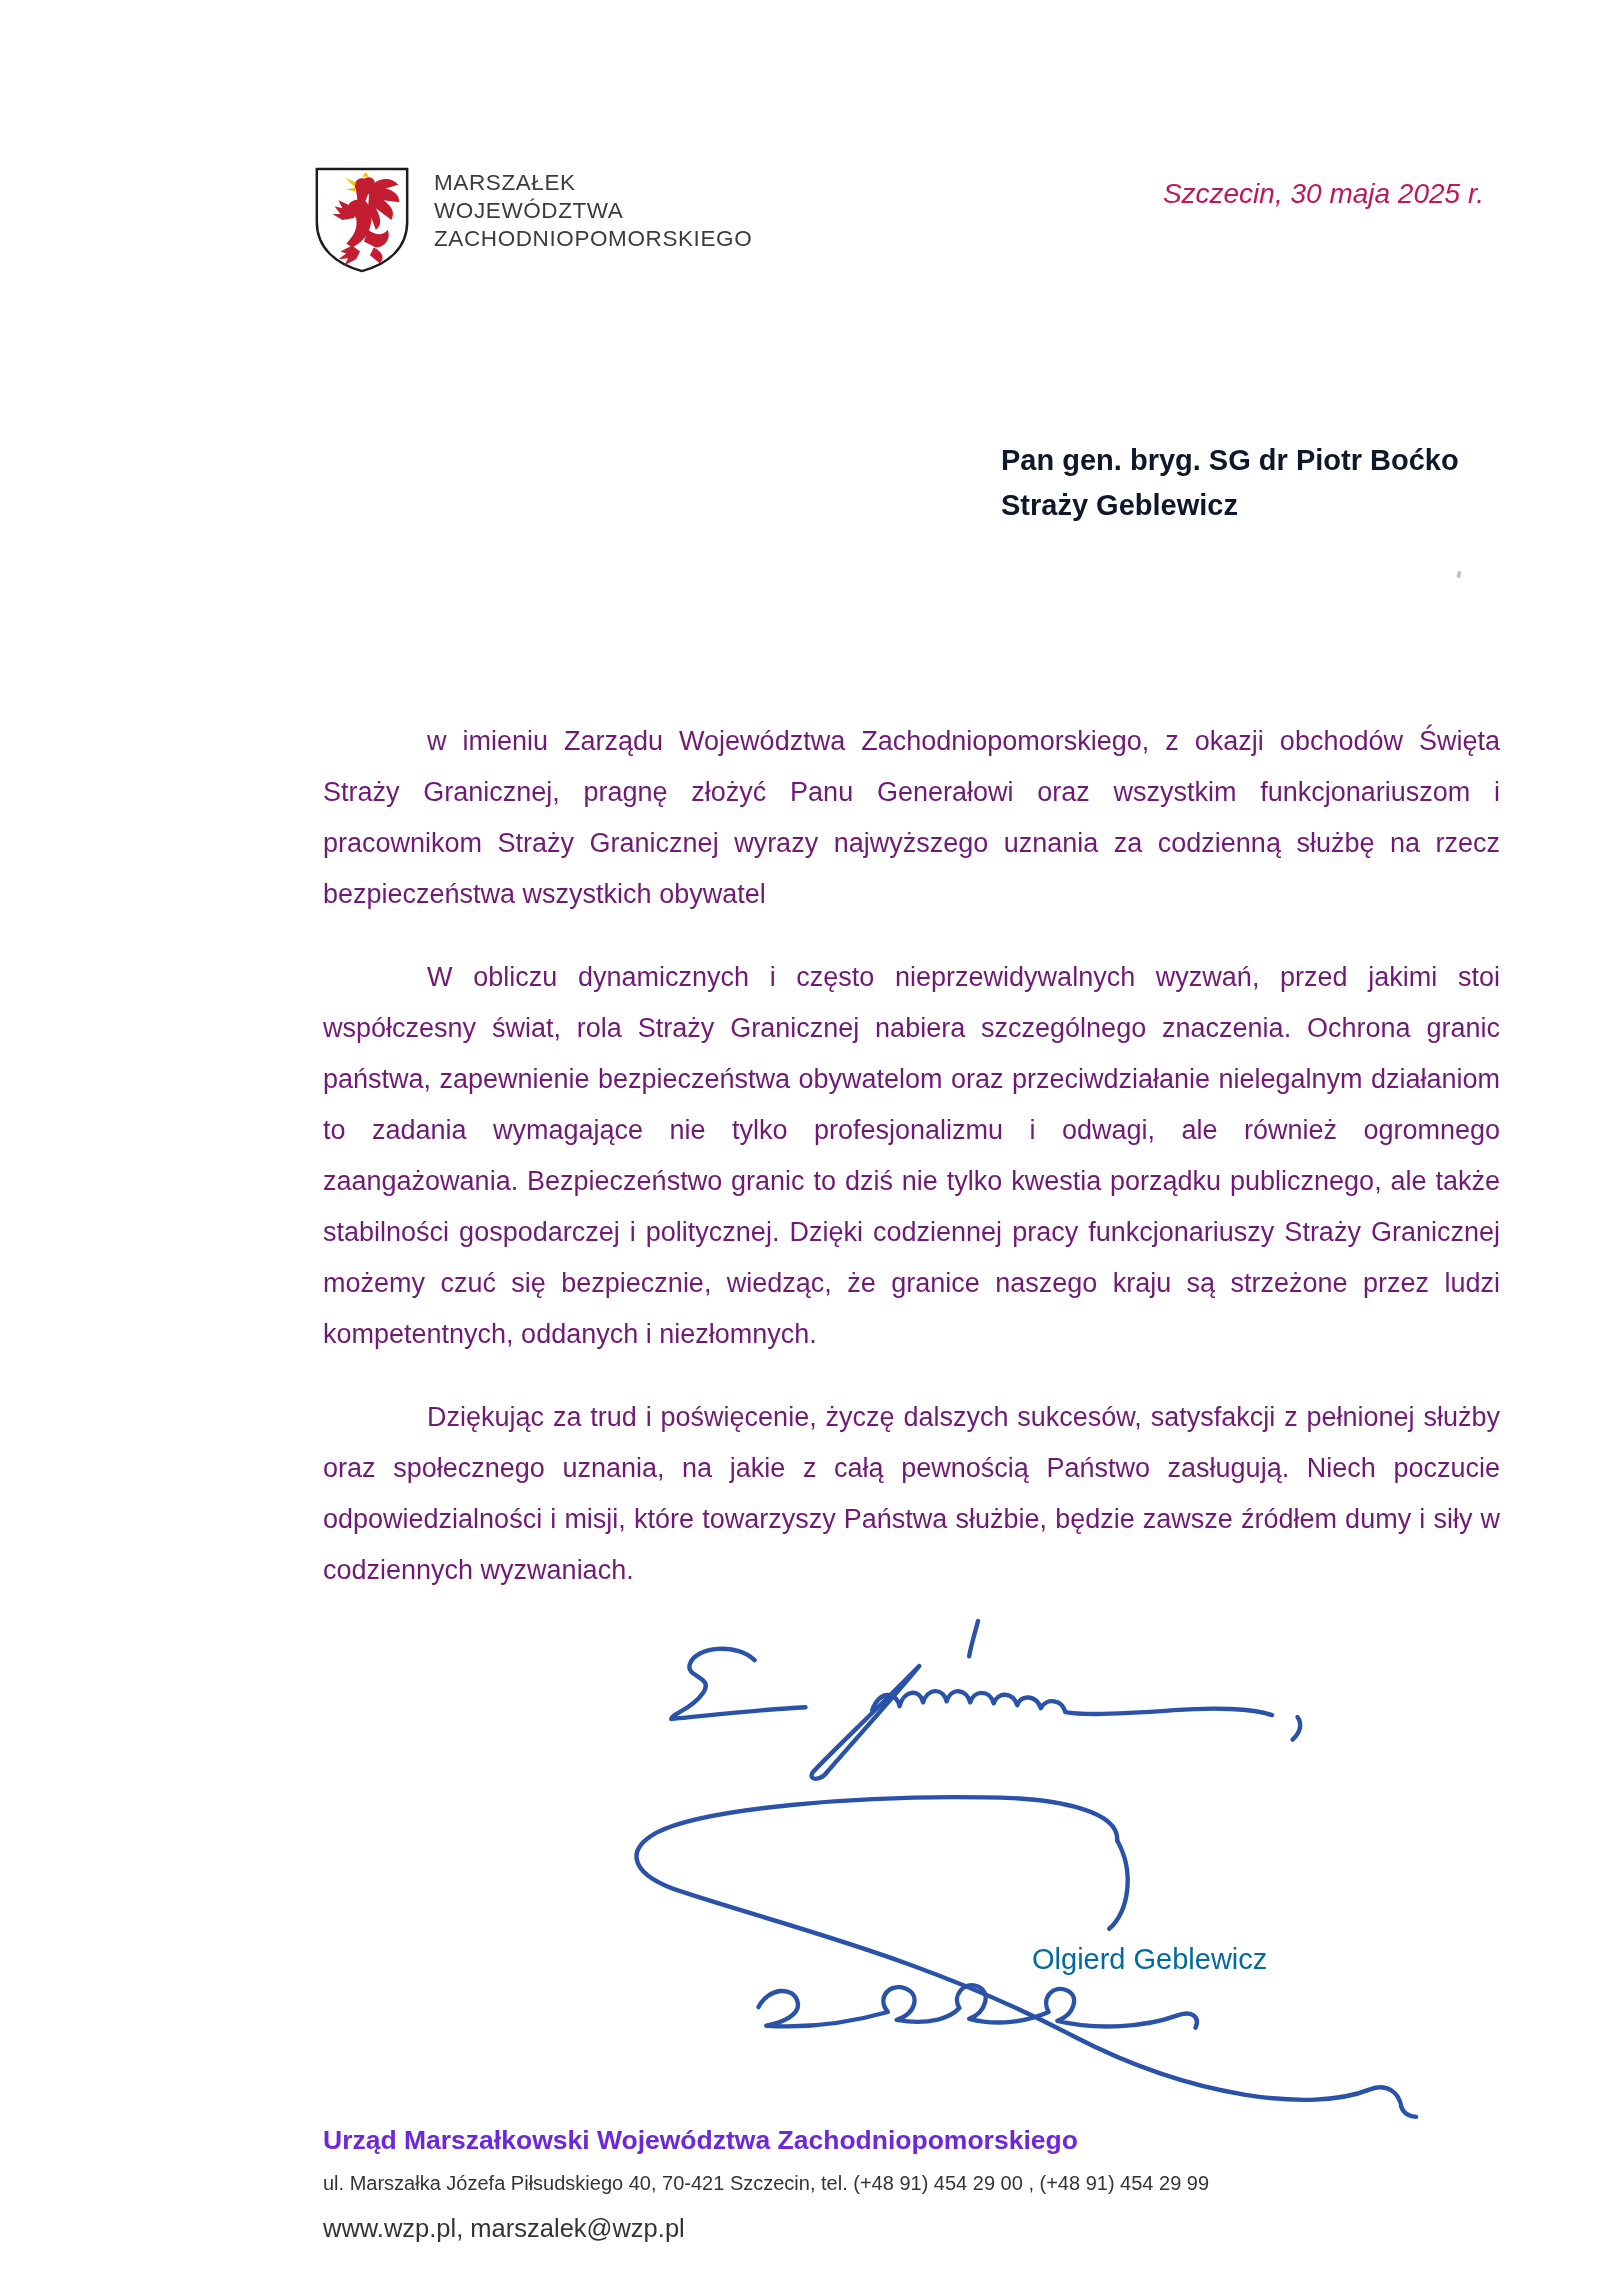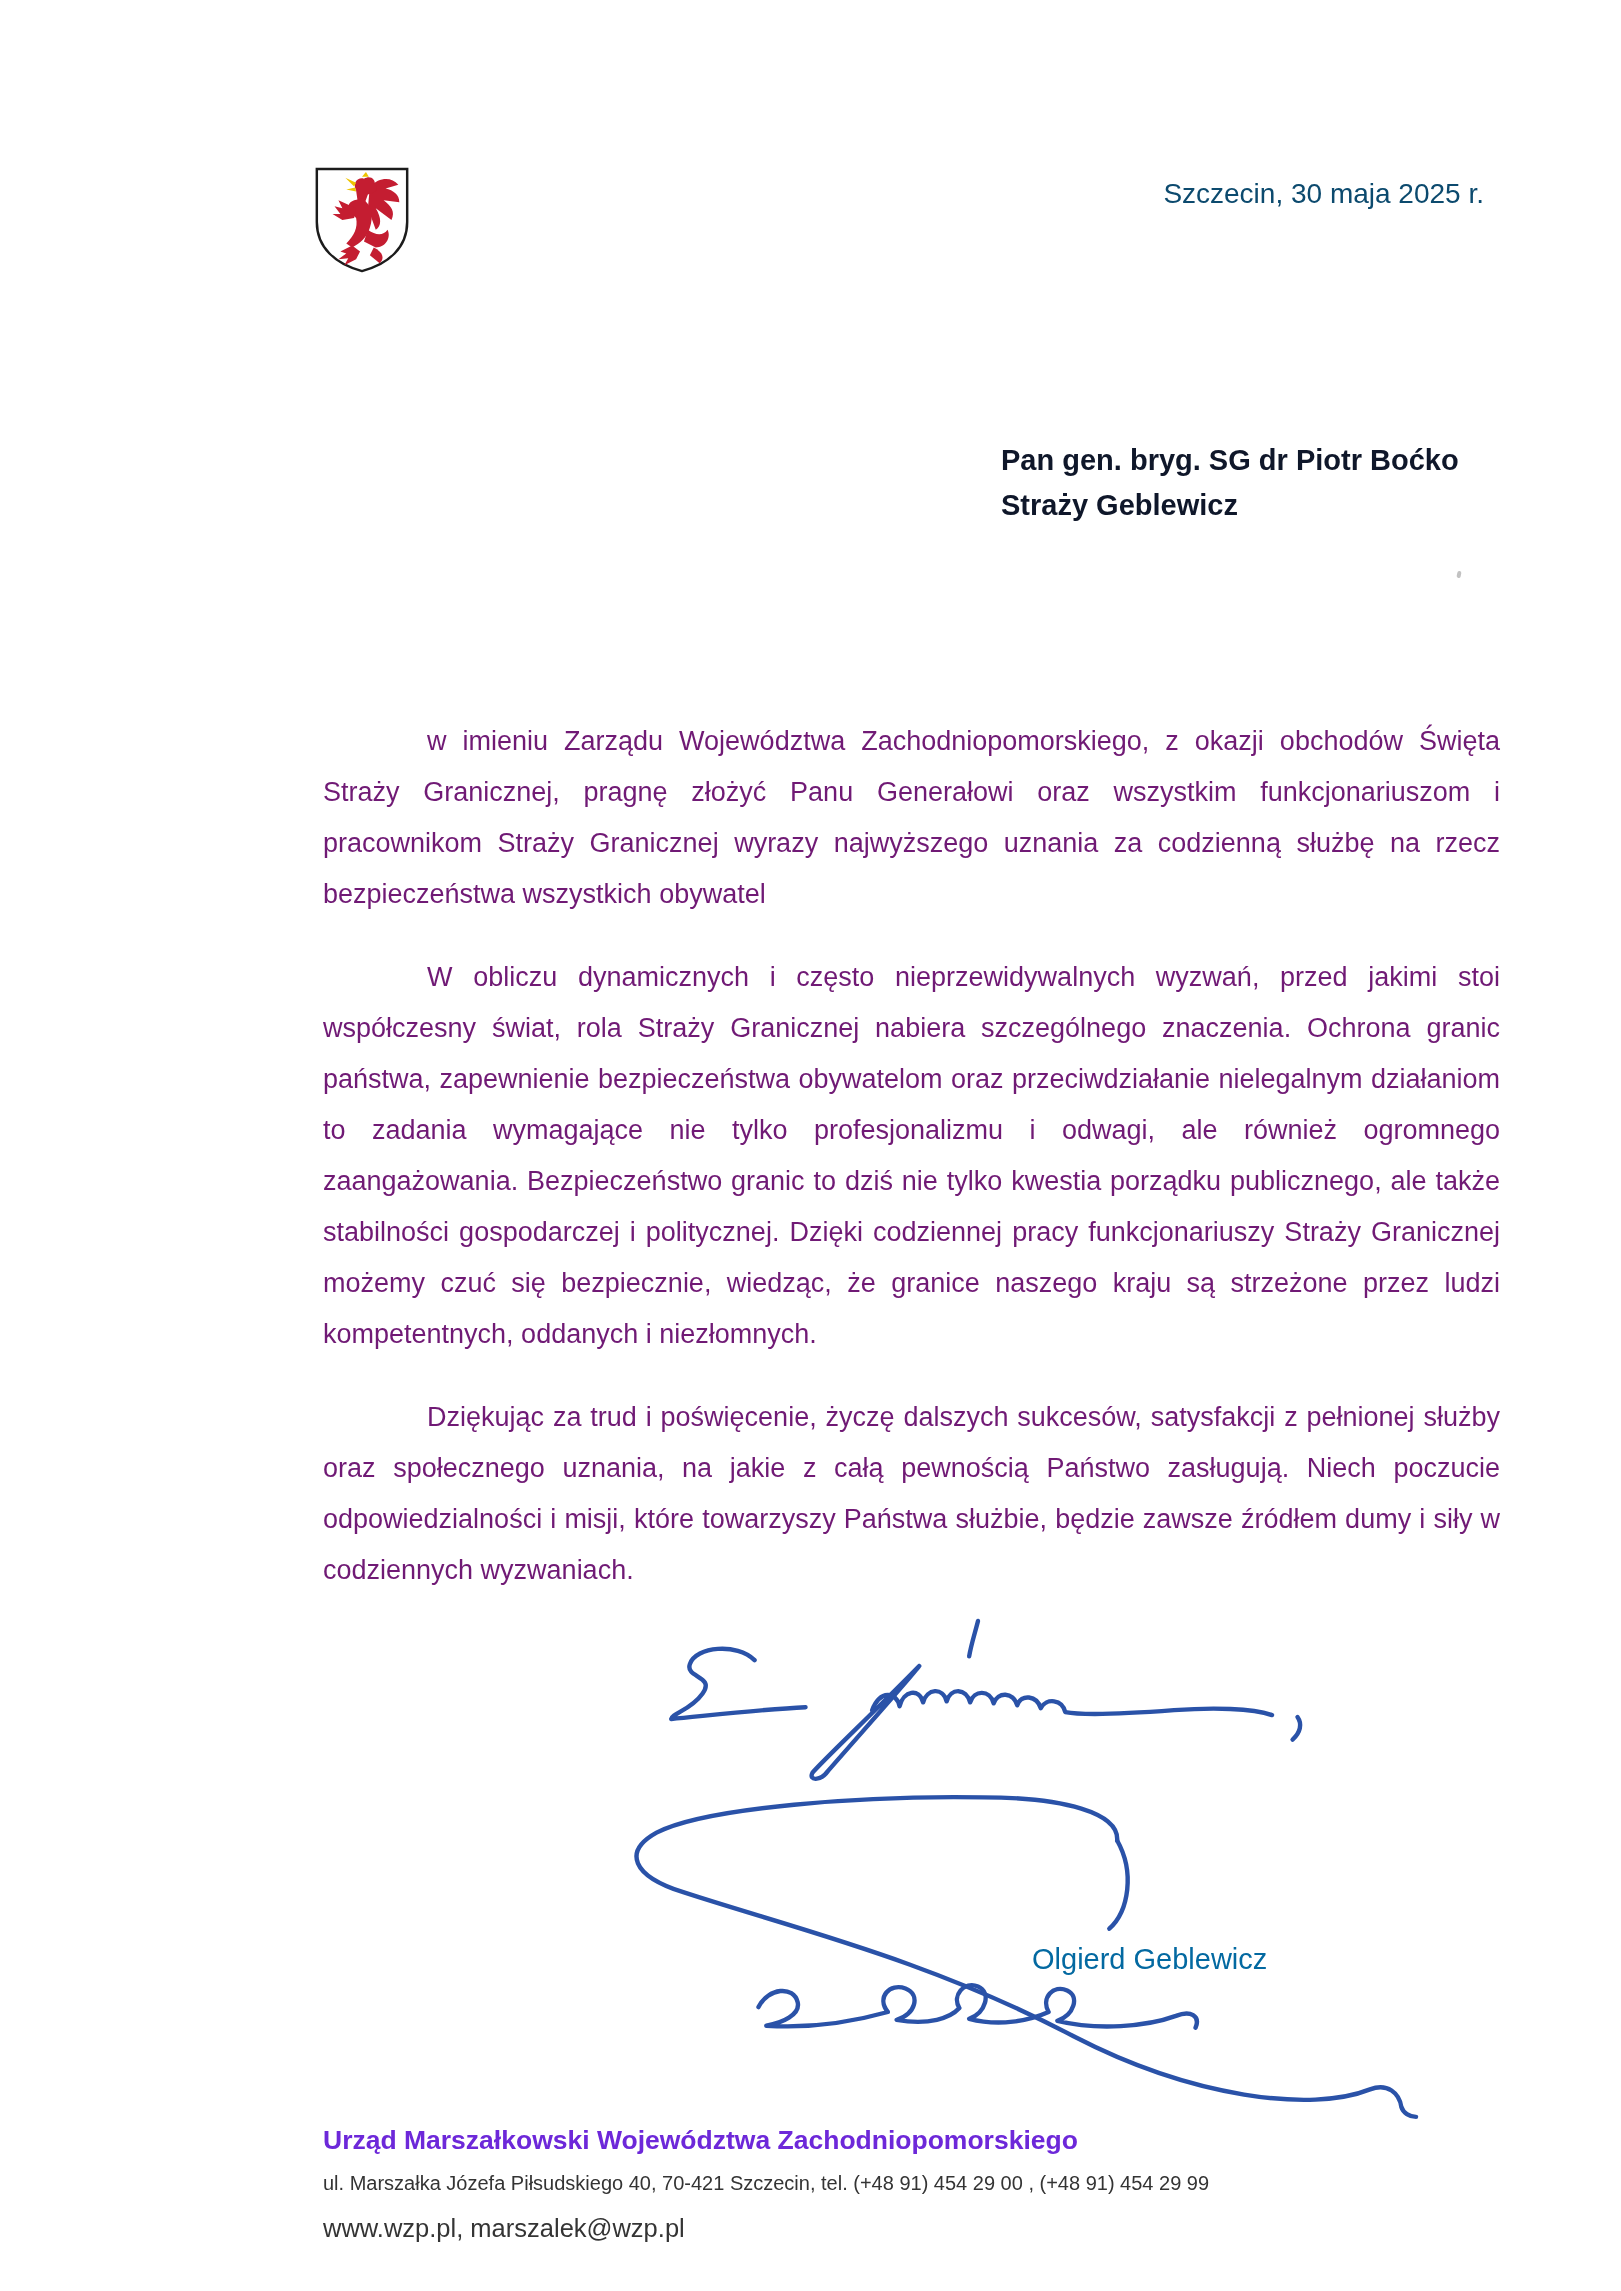--- a/index.html
+++ b/index.html
@@ -13,21 +13,21 @@
   }
   
   .emblem{position:absolute;left:312px;top:165px;width:100px;height:110px;}
   .office{
     position:absolute;left:434px;top:169px;
     font-size:22.5px;line-height:28px;letter-spacing:0.6px;
     color:#3c3c3c;font-weight:400;
   }
   .dateline{
     position:absolute;top:178px;right:137px;
-    font-size:28px;color:#0c4a6e;
+    font-size:28px;color:#be185d;font-style:italic;
   }
   
   .recipient{
     position:absolute;left:1001px;top:438px;
     font-size:29px;font-weight:700;line-height:45px;
     color:#0f172a;
   }
   
   .body{
     position:absolute;left:323px;top:716px;width:1177px;
@@ -77,20 +77,25 @@
       <path d="M62 84 C70 88 74 94 68 100 L58 92 Z"></path>
     </g>
 
     <g fill="#eec400">
       <path d="M44 18 L33 13 L42 22 Z"></path>
       <path d="M43 23 L34 25 L44 27 Z"></path>
       <path d="M50 12 L54 7 L57 12 Z"></path>
     </g>
   </svg>
 
+  <div class="office">
+    <div>MARSZAŁEK</div>
+    <div>WOJEWÓDZTWA</div>
+    <div>ZACHODNIOPOMORSKIEGO</div>
+  </div>
 
   <div class="dateline">Szczecin, 30 maja 2025 r.</div>
 
   <div class="recipient">
     <div>Pan gen. bryg. SG dr Piotr Boćko</div>
     <div>Straży Geblewicz</div>
   </div>
 
   <div class="dot-artifact"></div>
 

